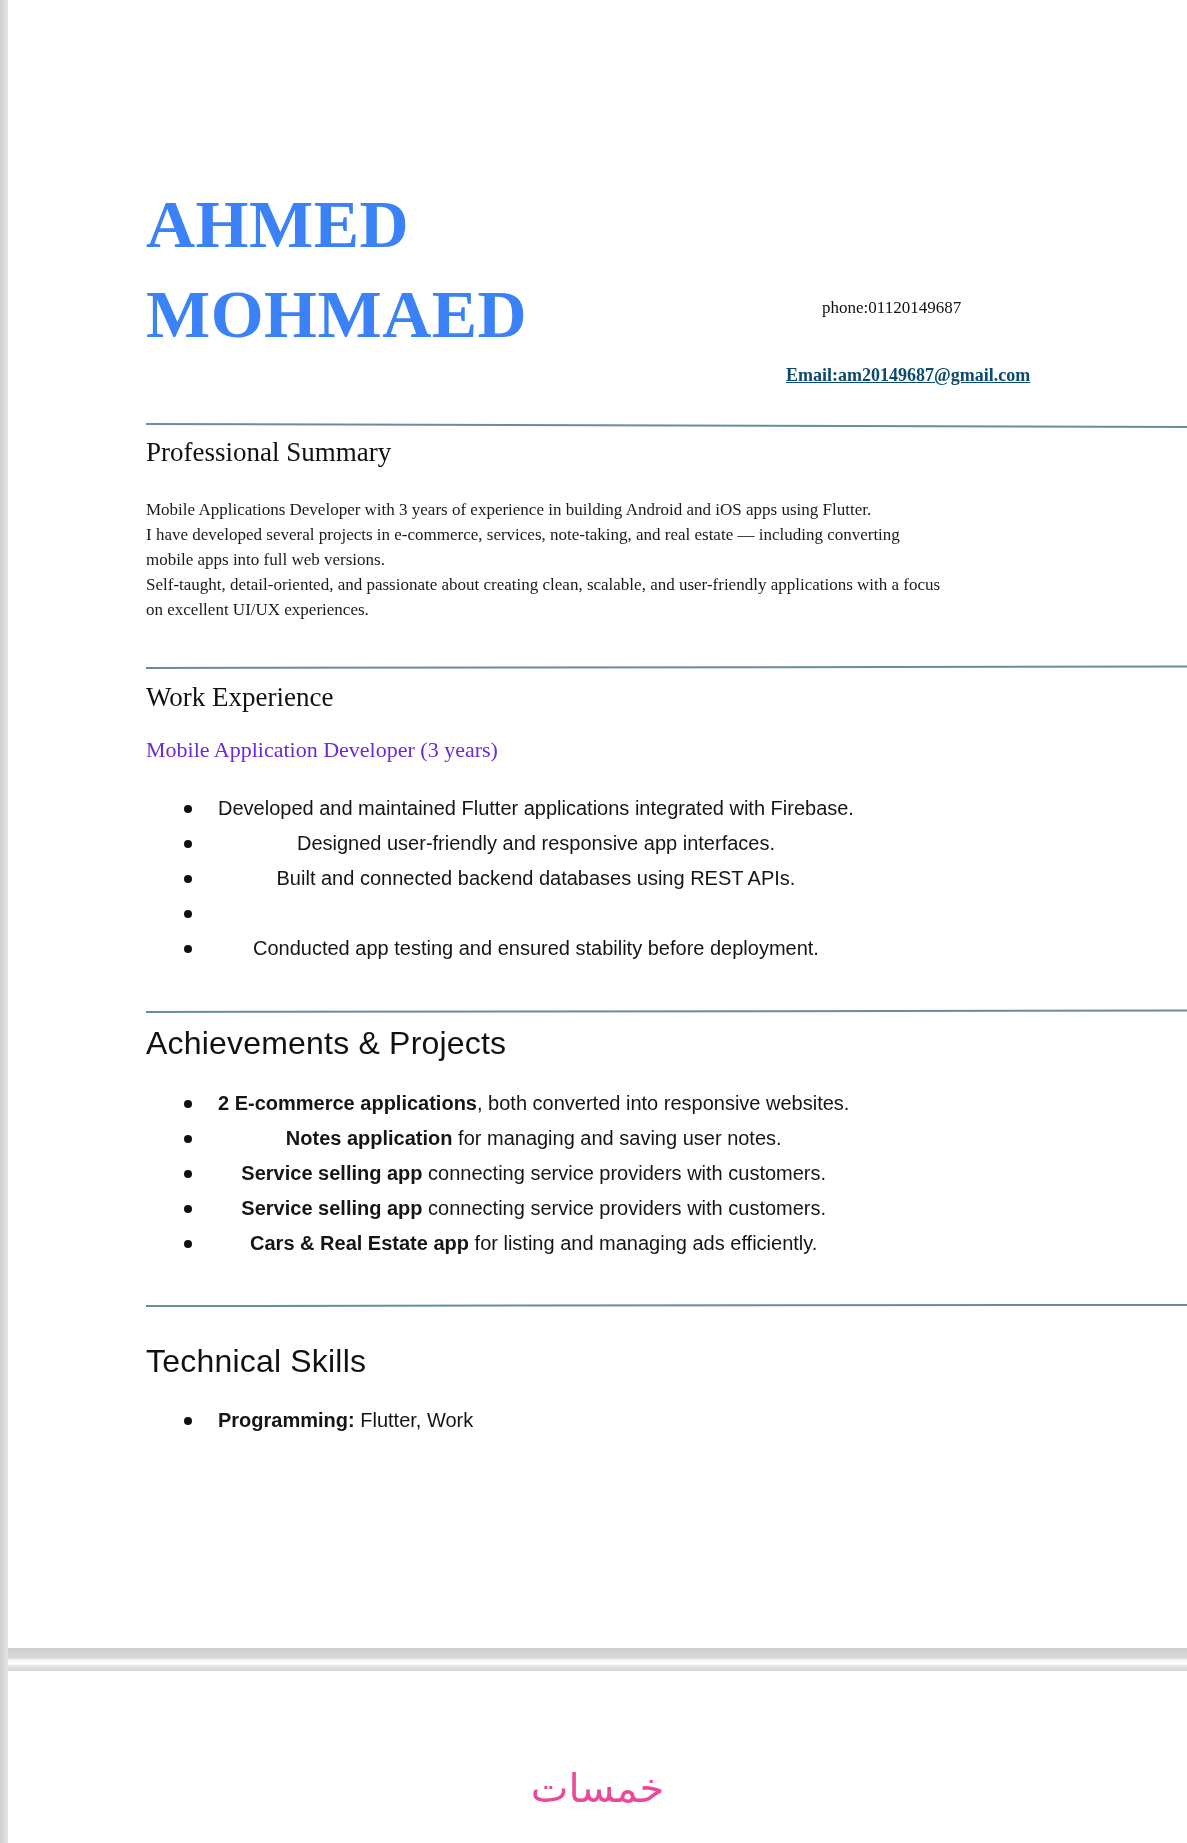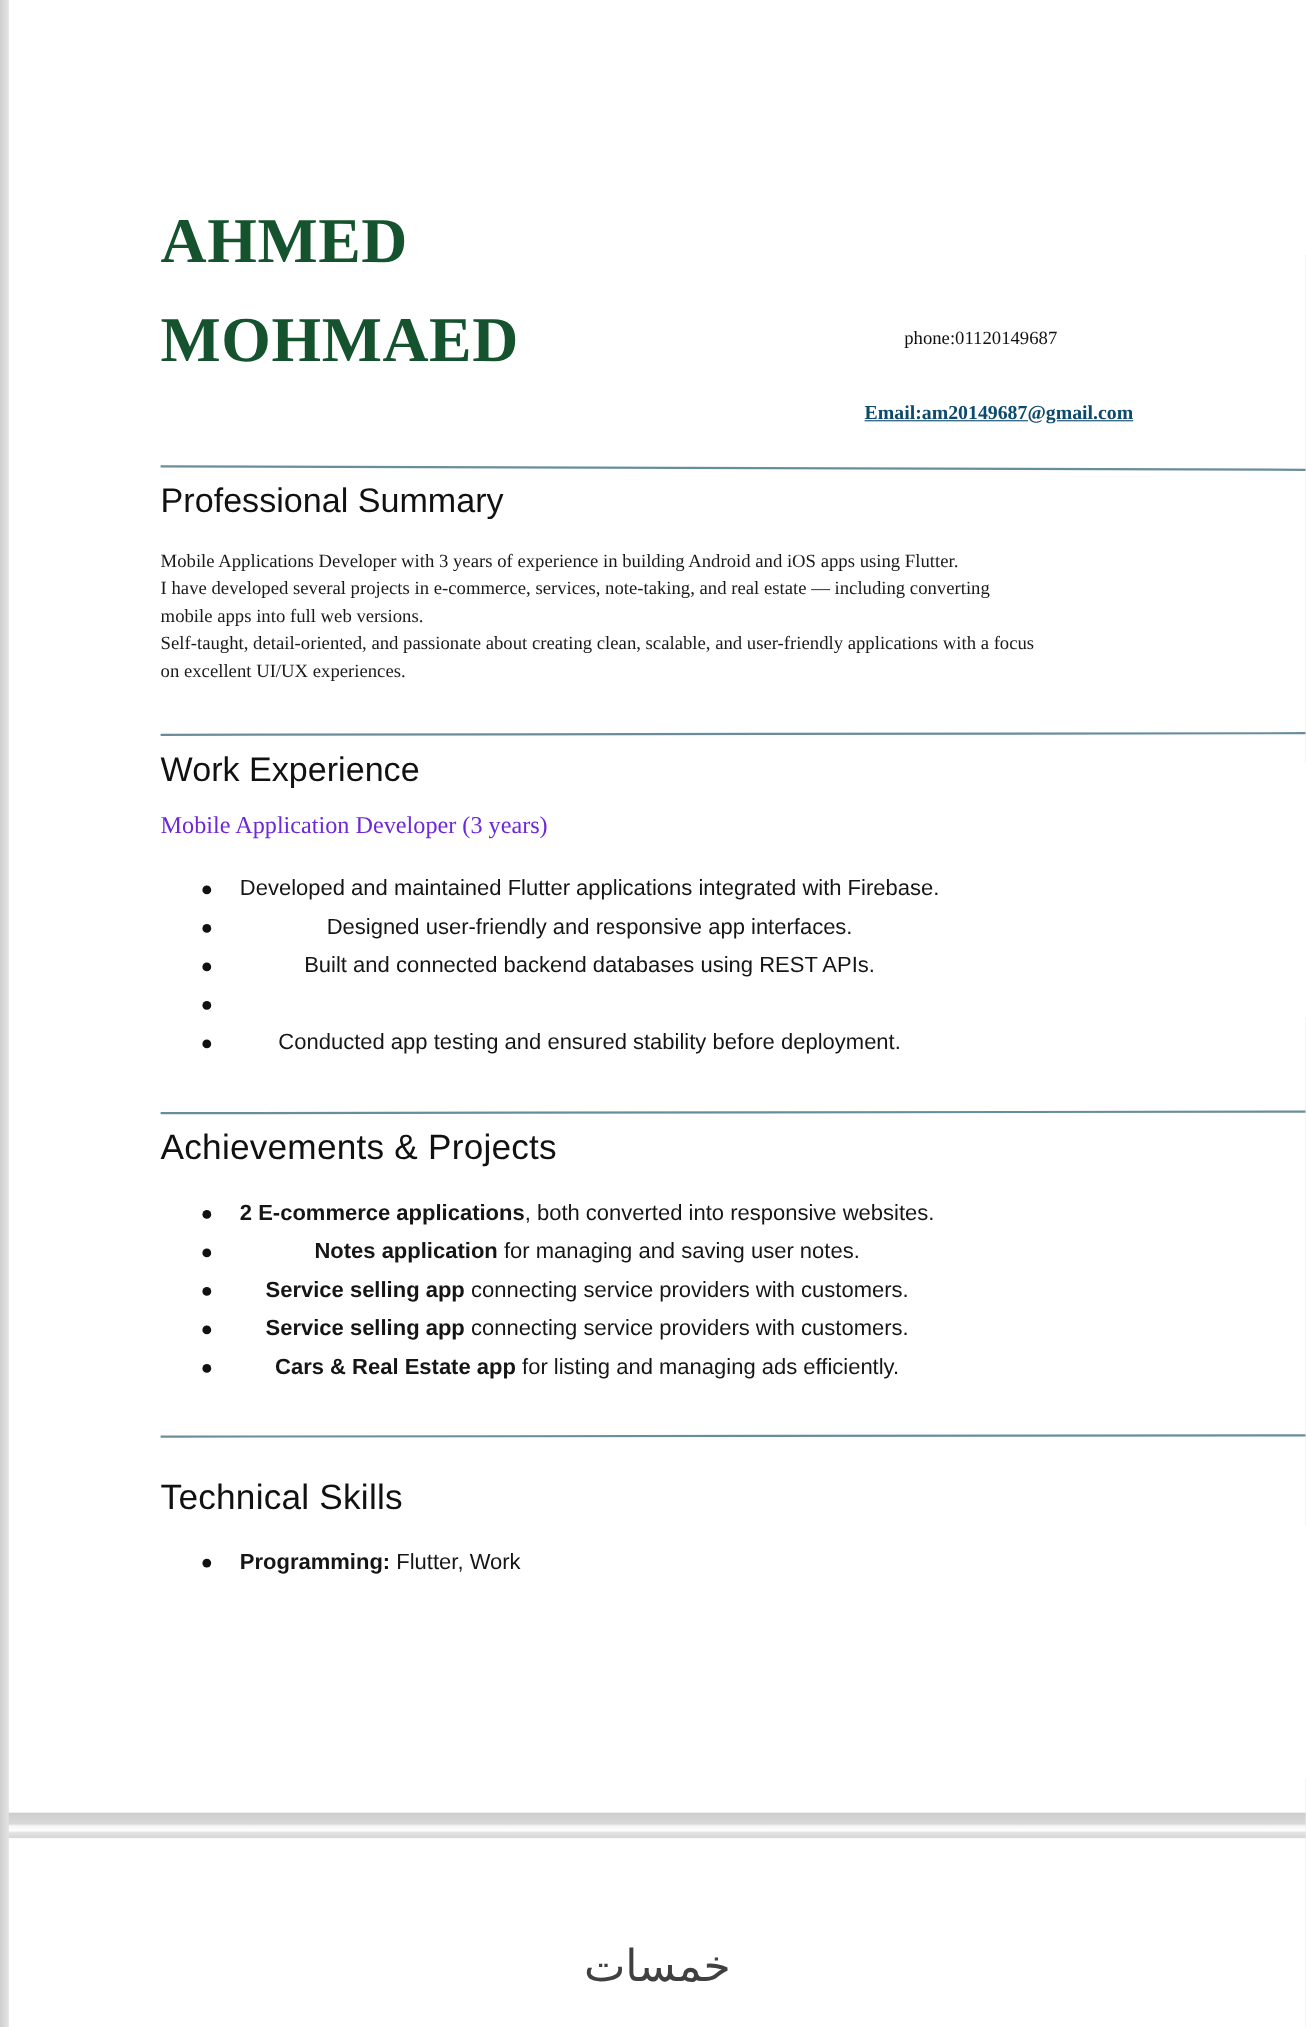--- a/index.html
+++ b/index.html
@@ -40,23 +40,23 @@
       width: 1179px; height: 23px;
       background: linear-gradient(to bottom, #cdcdcd 0px, #d9d9d9 10px, #f6f6f6 12px, #ffffff 16px, #e3e3e3 18px, #d6d6d6 23px);
     }
     .page-2 { top: 1671px; height: 172px; }
 
     .abs { position: absolute; white-space: nowrap; }
 
     .name-line {
       font-family: "Liberation Serif", "DejaVu Serif", serif;
       font-weight: bold;
-      font-size: 58px;
-      line-height: 1;
-      color: #14532d;
+      font-size: 68px;
+      line-height: 1;
+      color: #3b82f6;
       left: 146px;
       letter-spacing: 0.5px;
     }
     .contact-phone {
       font-family: "Liberation Serif", "DejaVu Serif", serif;
       font-weight: normal;
       font-size: 17px;
       line-height: 1;
       color: #111111;
       left: 822px;
@@ -76,22 +76,22 @@
     .rule {
       position: absolute;
       left: 146px;
       width: 1041px;
       height: 2px;
       background: #6a8d9c;
       transform-origin: left center;
     }
 
     .section-heading-serif {
-      font-family: Liberation Sans, sans-serif;
-      font-size: 31px;
+      font-family: Liberation Serif, serif;
+      font-size: 27px;
       line-height: 1;
       color: #111111;
       left: 146px;
     }
     .section-heading-sans {
       font-family: "Liberation Sans", "DejaVu Sans", sans-serif;
       font-size: 32px;
       line-height: 1;
       color: #111111;
       left: 146px;
@@ -150,21 +150,21 @@
 
     .watermark {
       position: absolute;
       left: 0;
       width: 1179px;
       top: 97px;
       text-align: center;
       font-family: "DejaVu Sans", sans-serif;
       font-size: 40px;
       line-height: 1;
-      color: #404040;
+      color: #ec4899;
       letter-spacing: 2px;
     }
   </style>
 </head>
 <body>
 
 <div class="viewer-bg"></div>
 <div class="left-shadow"></div>
 
 <div class="page page-1"></div>

